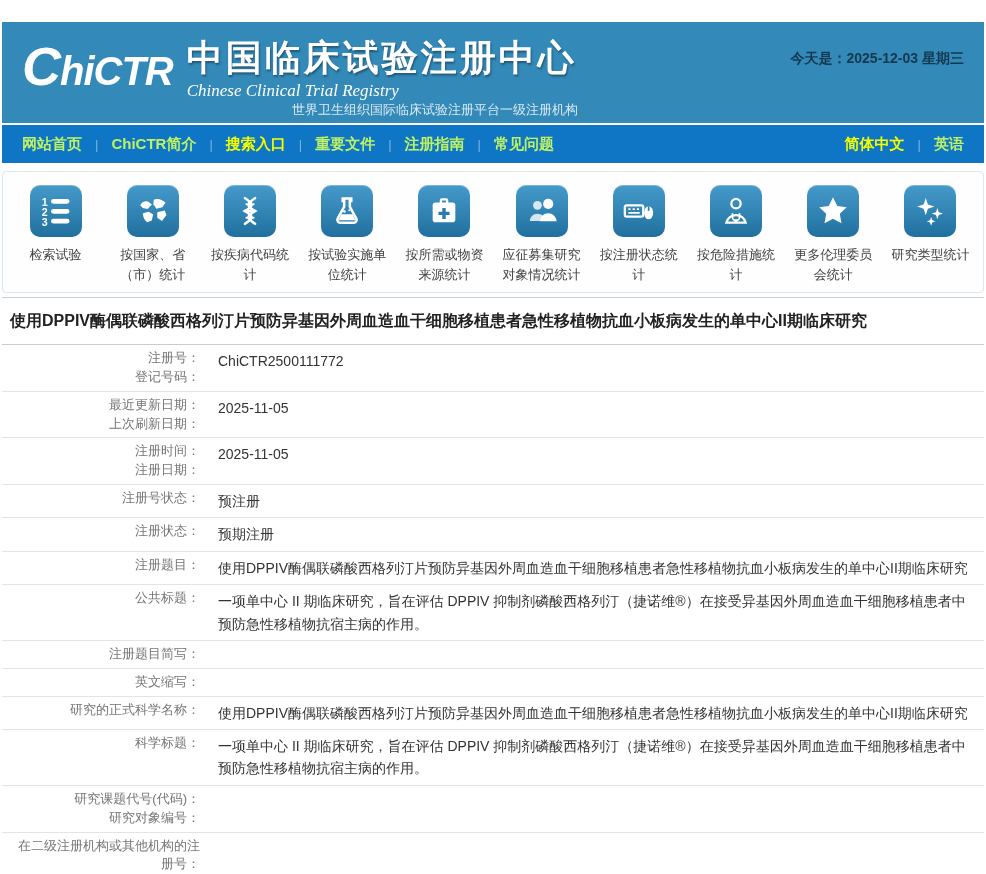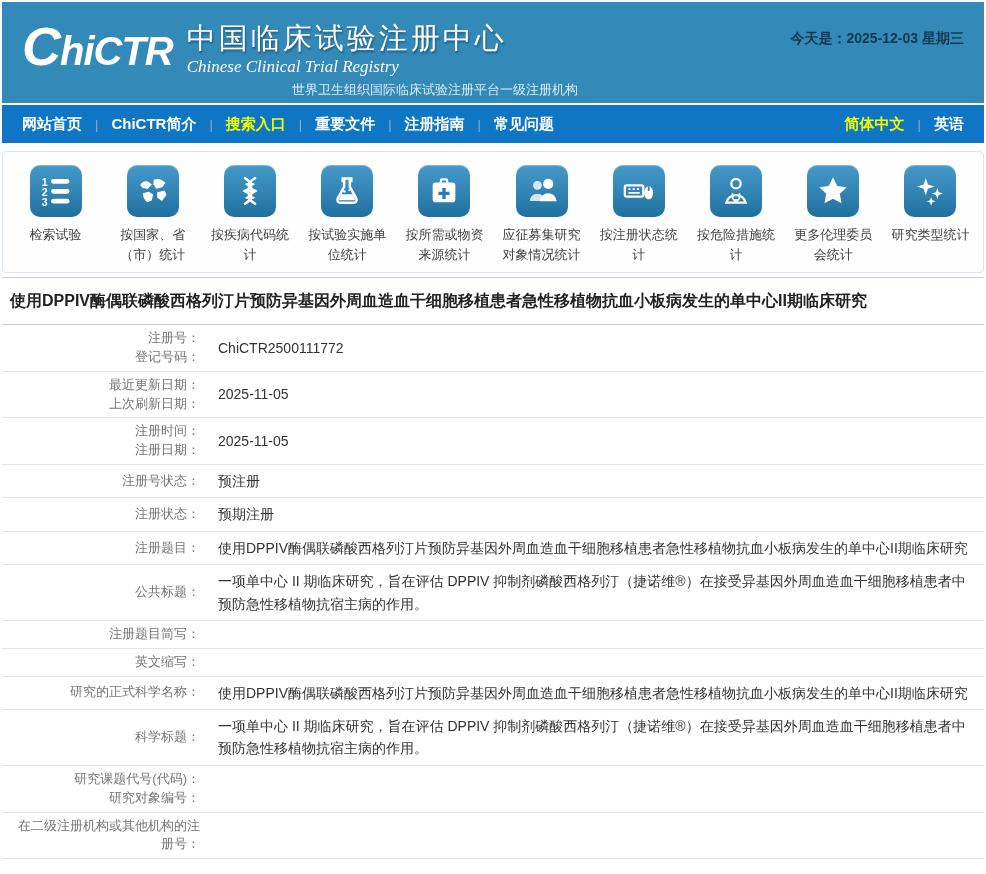--- a/index.html
+++ b/index.html
@@ -1,50 +1,50 @@
 <!DOCTYPE html>
 <html><head>
 <meta charset="utf-8">
 <style>
   * { box-sizing: border-box; }
   body { margin: 0; background: #fff; font-family: "Liberation Sans", "DejaVu Sans", sans-serif; }
   .page { width: 986px; min-height: 874px; margin: 0 auto; background: #fff; padding: 2px 2px 0; }
 
   
   .header { position: relative; background: #3389b8; height: 101px; color: #fff; }
-  .logo-row { display: flex; align-items: flex-end; padding: 13px 0 0 20px; }
+  .logo-row { display: flex; align-items: flex-start; padding: 13px 0 0 20px; margin-top: 20px; }
   .logo { display: block; font-style: italic; font-weight: bold; font-size: 40px; line-height: 1.15; letter-spacing: -1px; cursor: pointer; }
   .logo::first-letter { font-size: 1.35em; }
   .brand { margin-left: 14px; }
-  .brand-cn { font-size: 29px; font-weight: normal; letter-spacing: 3px; text-shadow: 1px 2px 2px rgba(0,0,0,.35); line-height: 1.25; }
+  .brand-cn { font-size: 36px; font-weight: bold; letter-spacing: 3px; text-shadow: 1px 2px 2px rgba(0,0,0,.35); line-height: 1.25; }
   .brand-en { font-family: "Liberation Serif", "DejaVu Serif", serif; font-style: italic; font-size: 17px; margin-top: 1px; }
   .slogan { position: absolute; left: 290px; top: 79px; font-size: 13px; color: #d9eaf4; }
   .date { position: absolute; right: 20px; top: 28px; font-size: 14px; font-weight: bold; color: #14384e; }
 
   
   .nav { background: #0e76c4; height: 38px; display: flex; align-items: center; padding: 0 20px; margin-top: 2px; }
-  .nav-item { color: #ffffff; font-weight: bold; font-size: 15px; text-decoration: none; cursor: pointer; white-space: nowrap; }
+  .nav-item { color: #bef264; font-weight: bold; font-size: 15px; text-decoration: none; cursor: pointer; white-space: nowrap; }
   .nav-item.active { color: #f4fd00; }
   .nav-sep { color: #7ab3df; margin: 0 13px; font-size: 13px; }
   .nav-right { margin-left: auto; display: flex; align-items: center; }
 
   
   .stats { border: 1px solid #d8e7f1; border-radius: 4px; margin: 8px 0 4px; padding: 13px 4px 8px; display: flex; background: #fefeff; }
   .stat { flex: 1; display: flex; flex-direction: column; align-items: center; cursor: pointer; }
   .tile { width: 52px; height: 52px; border-radius: 10px; background: linear-gradient(#459ac9, #20709f); box-shadow: inset 0 1px 0 rgba(255,255,255,.3); display: flex; align-items: center; justify-content: center; margin-bottom: 8px; flex-shrink: 0; }
   .tile svg { width: 34px; height: 34px; display: block; }
   .stat-label { font-size: 13px; color: #404040; text-align: center; line-height: 1.5; max-width: 88px; }
 
   
   .title-section { border-top: 1px solid #ccc; border-bottom: 1px solid #ccc; margin-top: 4px; padding: 9px 8px; font-size: 16px; font-weight: 600; color: #222; line-height: 1.75; }
   .xml-section { border-bottom: 1px solid #ccc; padding: 11px 8px; }
   .xml-link { color: #2e7cb0; font-size: 15px; text-decoration: none; cursor: pointer; }
 
   
-  .detail-row { display: flex; border-bottom: 1px solid #e4e4e4; align-items: center; }
+  .detail-row { display: flex; border-bottom: 1px solid #e4e4e4; align-items: flex-start; }
   .detail-label { width: 212px; padding: 4px 14px 4px 6px; text-align: right; color: #757575; font-size: 13px; line-height: 1.45; flex-shrink: 0; }
   .detail-value { flex: 1; padding: 5px 10px 5px 4px; font-size: 14px; color: #333; line-height: 1.6; min-height: 21px; }
 </style>
 </head>
 <body>
 
 <div class="page">
 
   <div class="header">
     <div class="logo-row">

